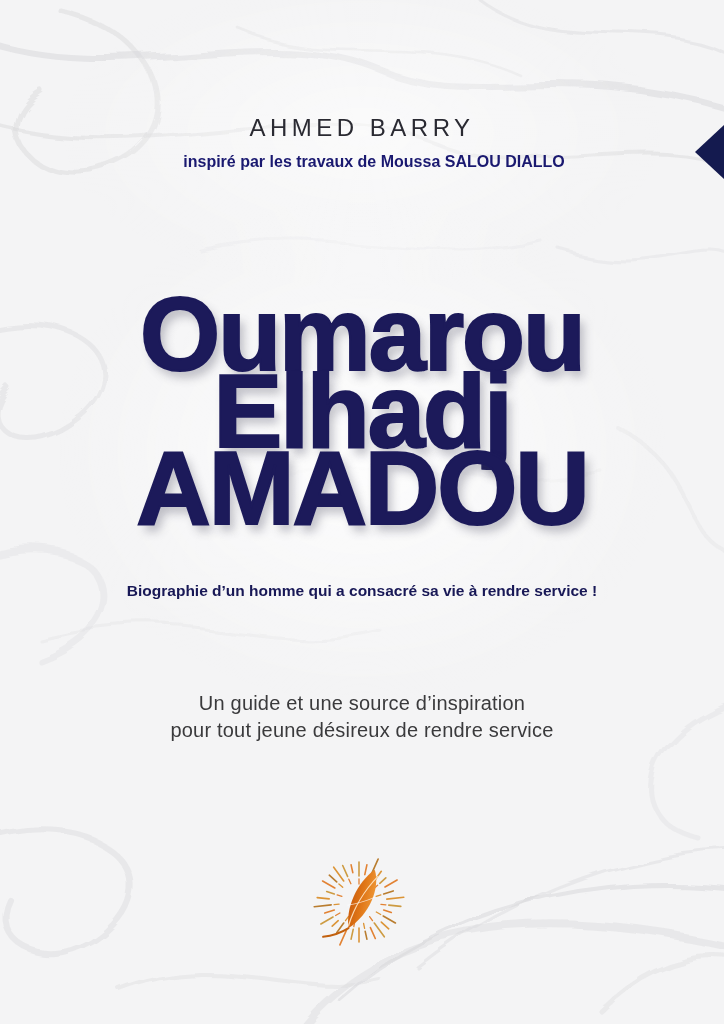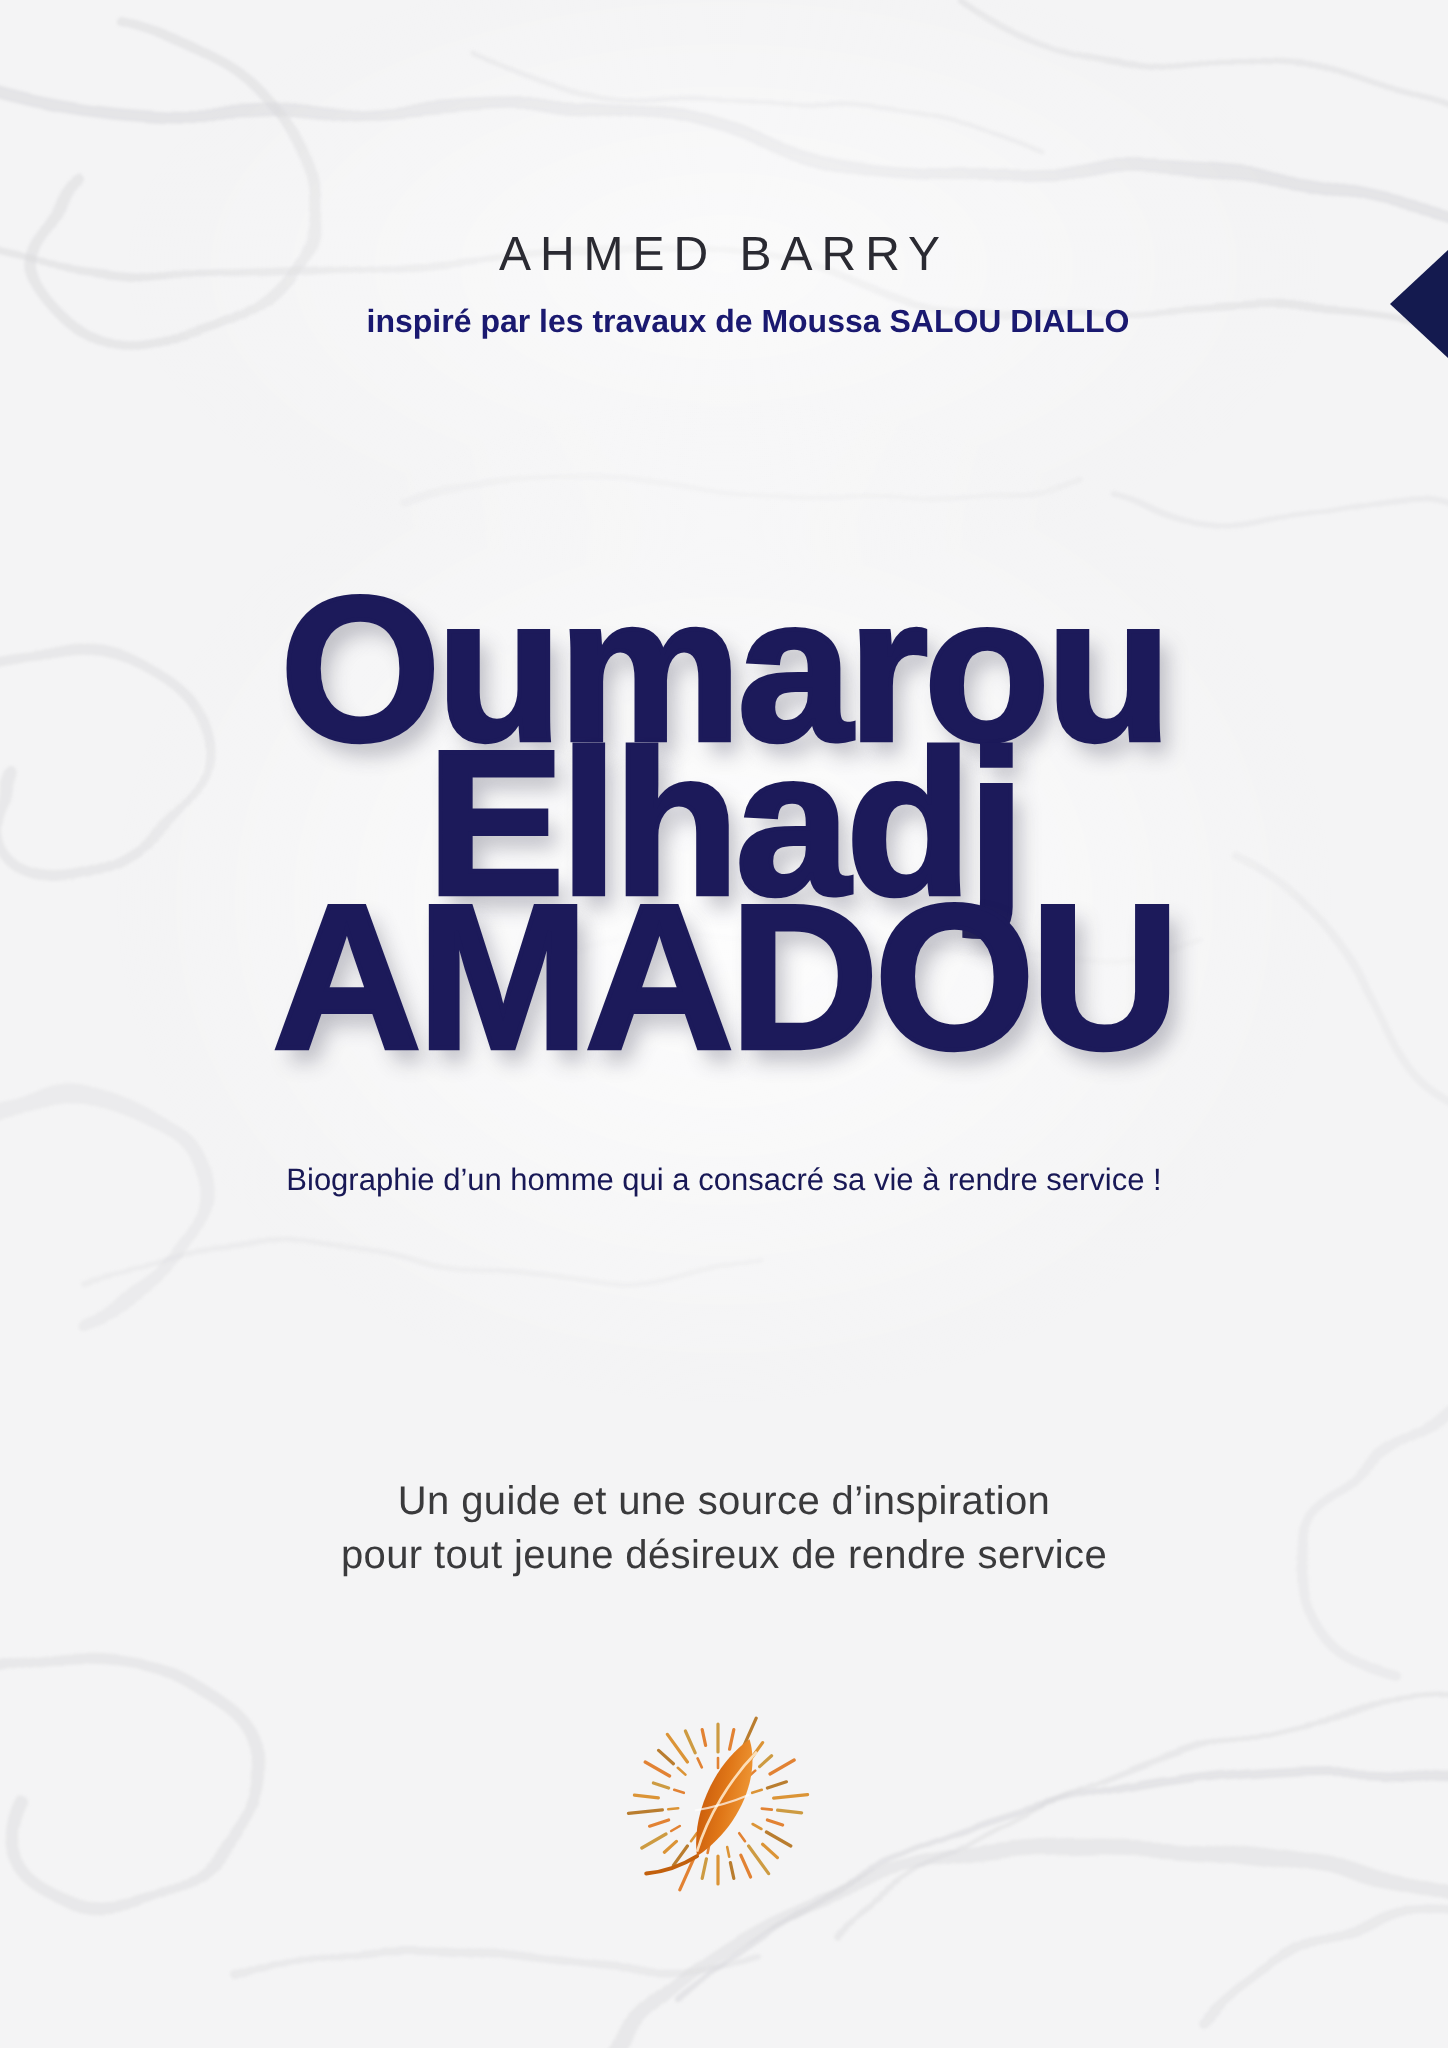--- a/index.html
+++ b/index.html
@@ -53,32 +53,31 @@
     font-size: 103px;
     line-height: 77px;
     letter-spacing: -2px;
     -webkit-text-stroke: 2.2px #1c1a5a;
     text-shadow: 5px 7px 10px rgba(55,55,80,0.30);
   }
   .title-line { display: block; white-space: nowrap; }
   .subtitle {
     position: absolute; top: 582px; left: 0; width: 100%;
     text-align: center;
-    font-size: 15.5px; font-weight: 400;
+    font-size: 15.5px; font-weight: 700;
     color: #181856;
     white-space: nowrap;
   }
   .description {
     position: absolute; top: 690px; left: 0; width: 100%;
     text-align: center;
     font-size: 20px; font-weight: 400;
     line-height: 27px;
     letter-spacing: 0.2px;
     color: #3a3a3c;
-    margin-top: 48px;
   }
   .description span { display: block; white-space: nowrap; }
   .logo {
     position: absolute; left: 279px; top: 822px;
     width: 160px; height: 160px;
   }
 </style>
 </head>
 <body>
 

